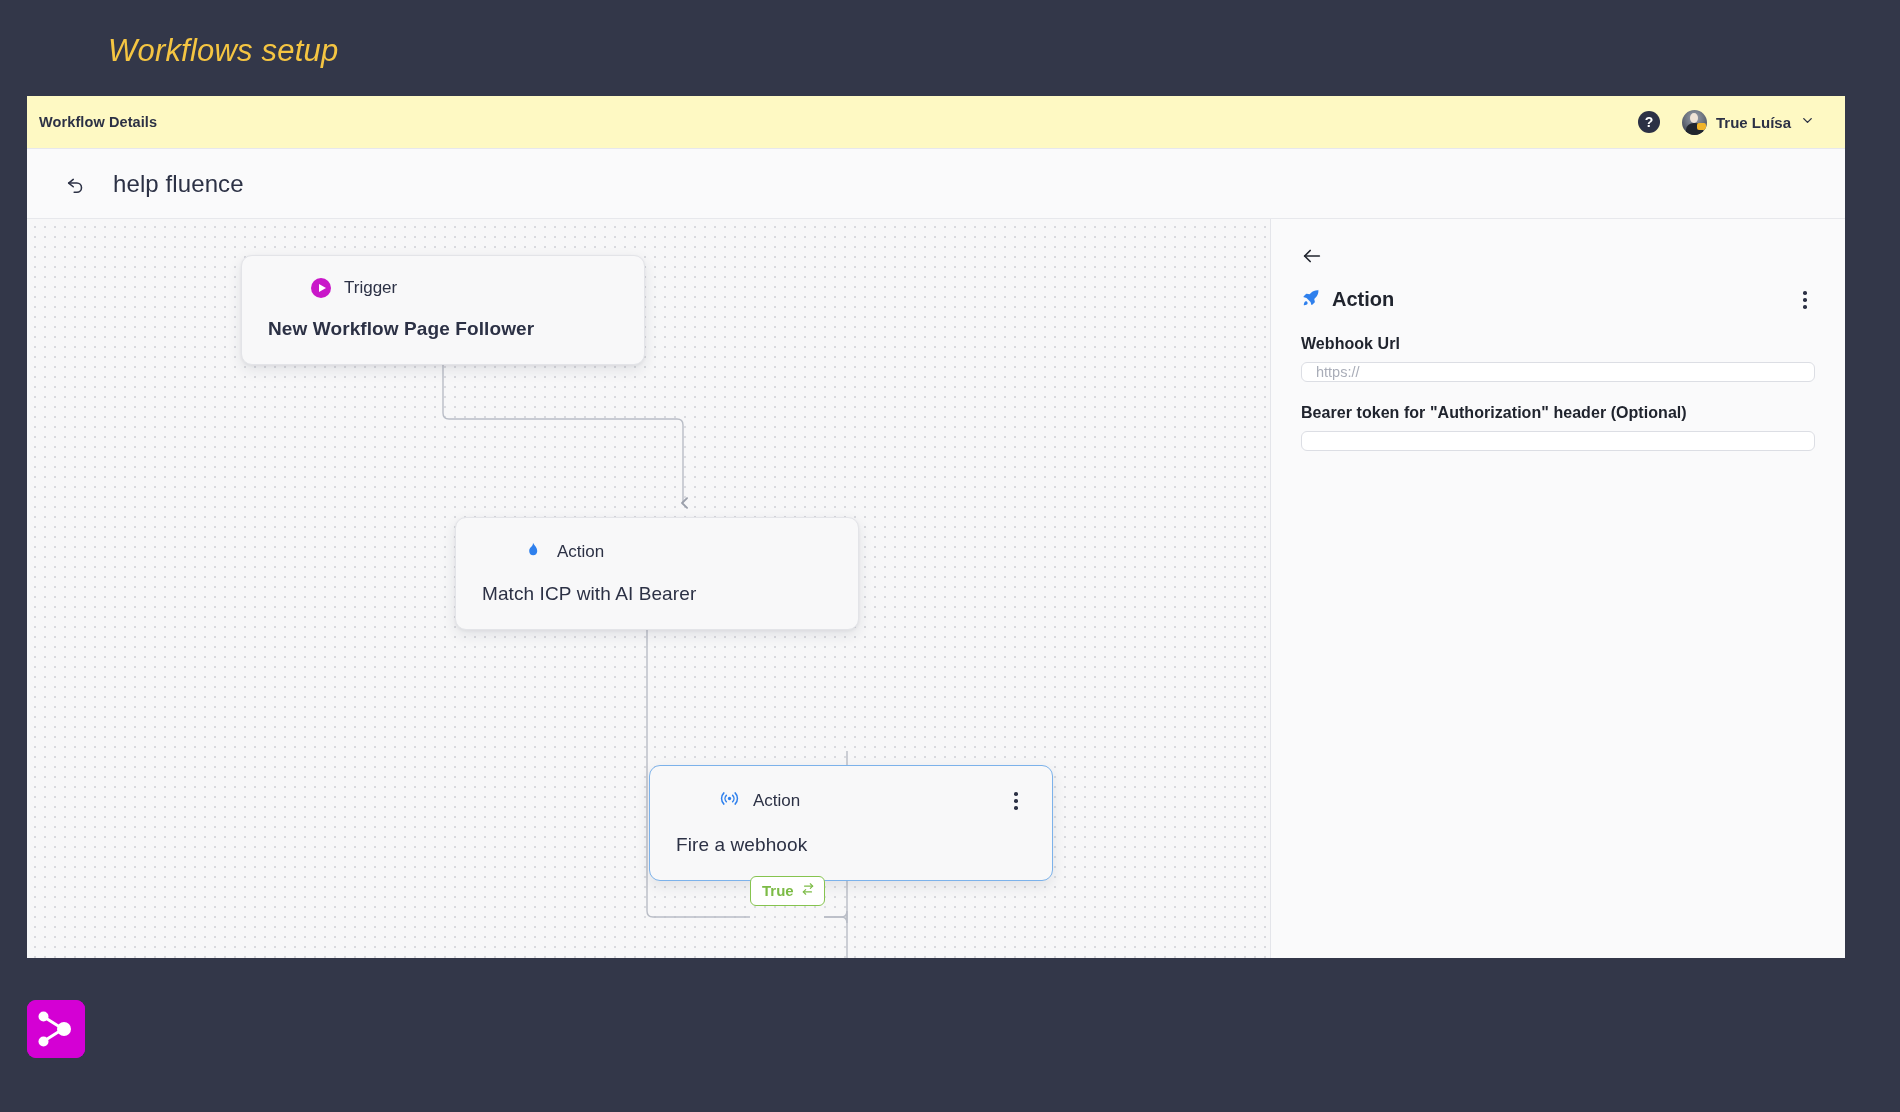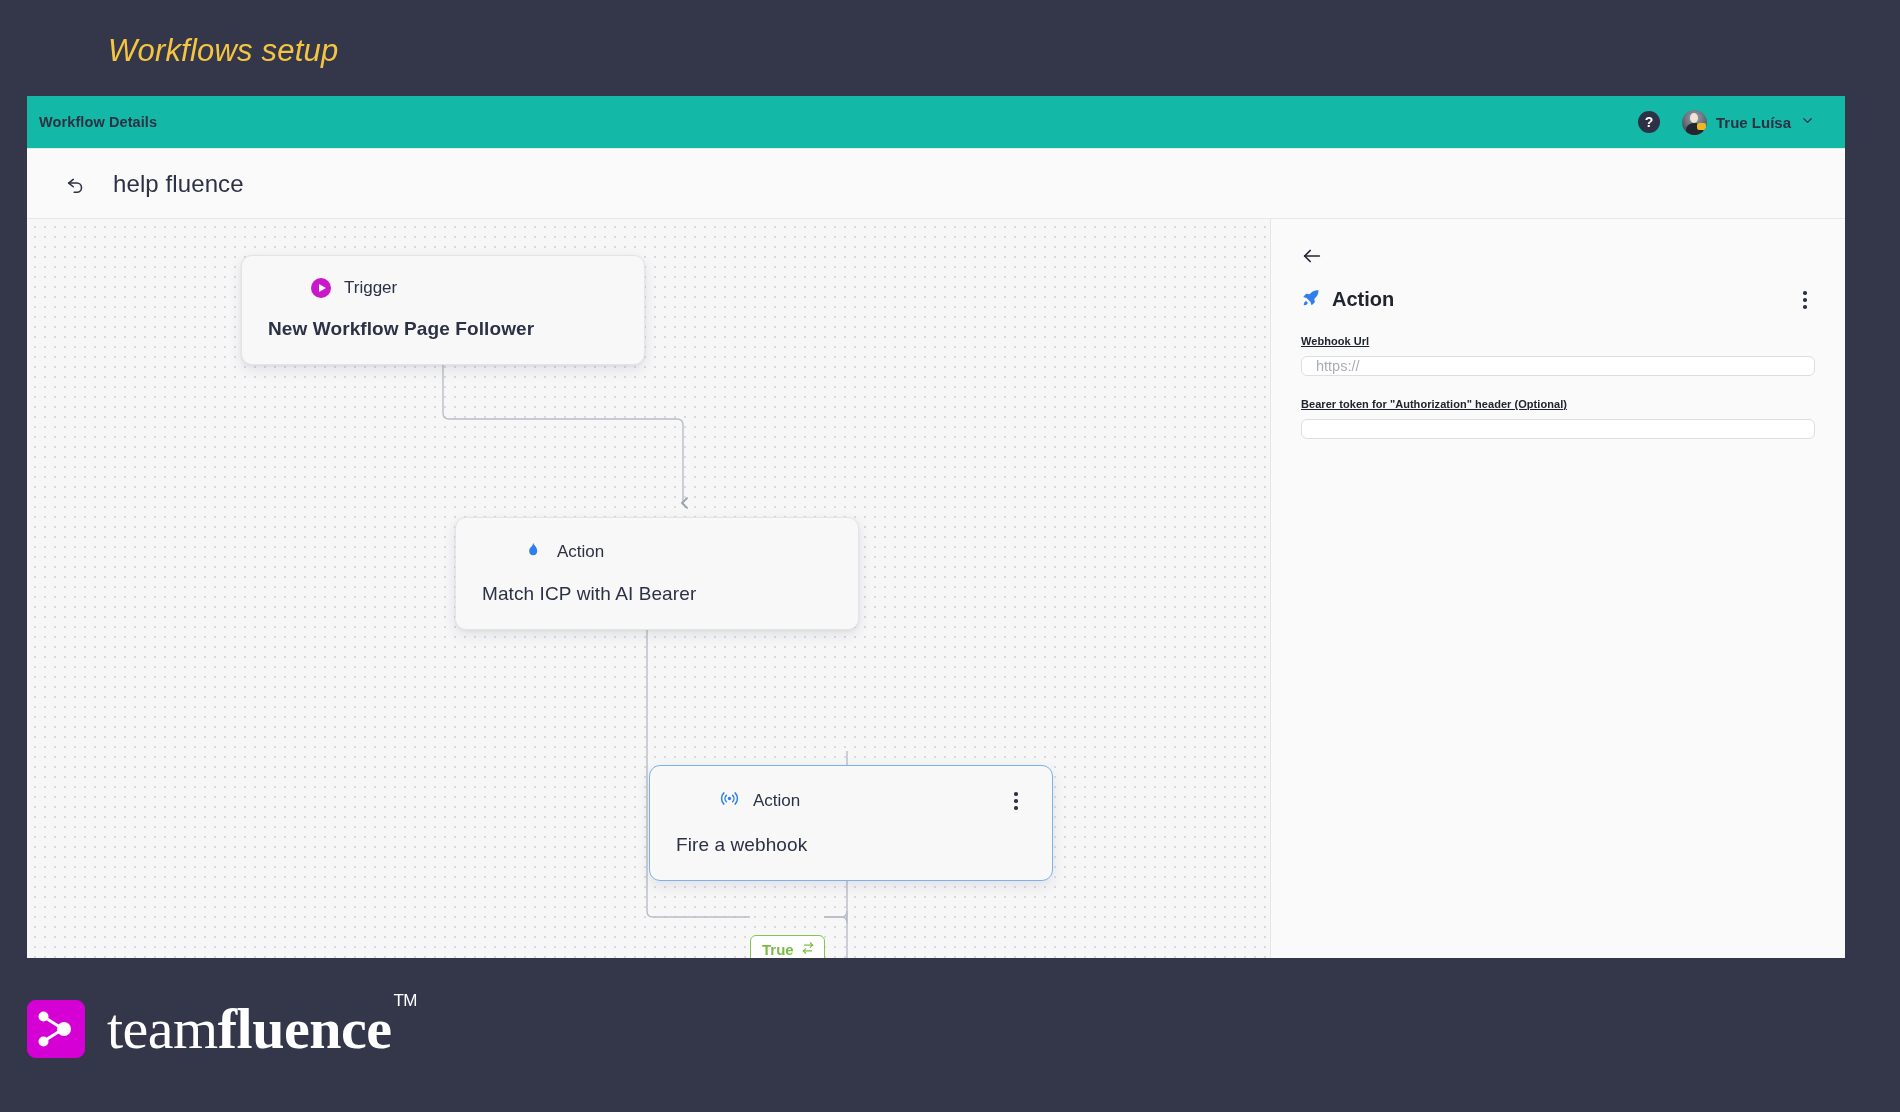--- a/index.html
+++ b/index.html
@@ -37,21 +37,21 @@
     top: 96px;
     width: 1818px;
     height: 862px;
     background: #ffffff;
     overflow: hidden;
   }
 
   
   .topbar {
     height: 53px;
-    background: #14b8a6;
+    background: #fef9c3;
     border-bottom: 1px solid #e7e8ec;
     display: flex;
     align-items: center;
     padding: 0 30px 0 12px;
   }
   .topbar-title {
     font-size: 14.5px;
     font-weight: bold;
     color: #2c3145;
     letter-spacing: 0.1px;
@@ -268,21 +268,21 @@
   }
   .ic-svg { display: block; flex: none; }
 
   
   #node-trigger { left: 214px; top: 36px;  width: 404px; }
   #node-ai      { left: 428px; top: 298px; width: 404px; }
   #node-webhook { left: 622px; top: 546px; width: 404px; }
 
   .true-badge {
     position: absolute;
-    left: 723px; top: 716px;
+    left: 723px; top: 657px;
     border: 1.4px solid #86c44f;
     border-radius: 6px;
     background: #ffffff;
     color: #7cbb46;
     font-size: 15px;
     font-weight: bold;
     padding: 5px 9px 6px 11px;
     display: flex; align-items: center; gap: 7px;
     cursor: pointer;
   }
@@ -306,26 +306,25 @@
     margin-top: 16px;
   }
   .panel-title {
     font-size: 20px;
     font-weight: bold;
     color: #20242e;
   }
   .panel-head .dots-vert { margin-left: auto; }
   .field { margin-top: 22px; }
   .field-label {
-    font-size: 11px;
+    font-size: 16px;
     font-weight: bold;
     color: #20242e;
     margin-bottom: 9px;
     letter-spacing: 0.05px;
-    text-decoration: underline;
   }
   .field-input {
     width: 100%;
     height: 20px;
     border: 1px solid #dcdee4;
     border-radius: 6px;
     background: #ffffff;
     padding: 0 14px;
     font-size: 14.5px;
     color: #20242e;
@@ -532,14 +531,13 @@
       <rect width="58" height="58" rx="9" fill="#D400D4"></rect>
       <g stroke="#ffffff" stroke-width="3" stroke-linecap="round">
         <line x1="17" y1="17" x2="36" y2="29"></line>
         <line x1="17" y1="41" x2="36" y2="29"></line>
       </g>
       <circle cx="16.5" cy="16.5" r="5" fill="#ffffff"></circle>
       <circle cx="16.5" cy="41.5" r="5" fill="#ffffff"></circle>
       <circle cx="37" cy="29" r="7" fill="#ffffff"></circle>
     </svg>
   </span>
-  <span class="logo-text"><span class="thin">team</span><span class="bold">fluence</span><span class="logo-tm">TM</span></span>
 </div>
 
 </body></html>

